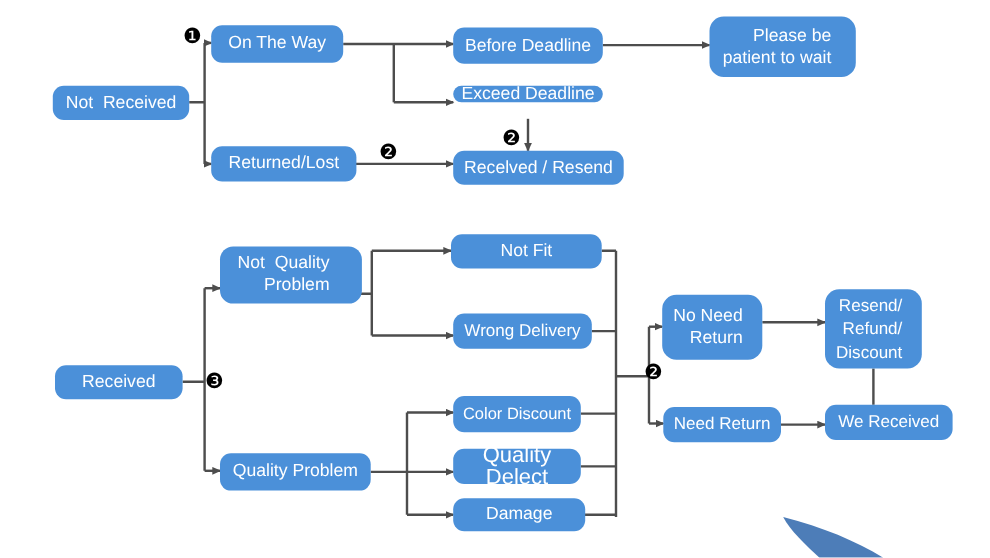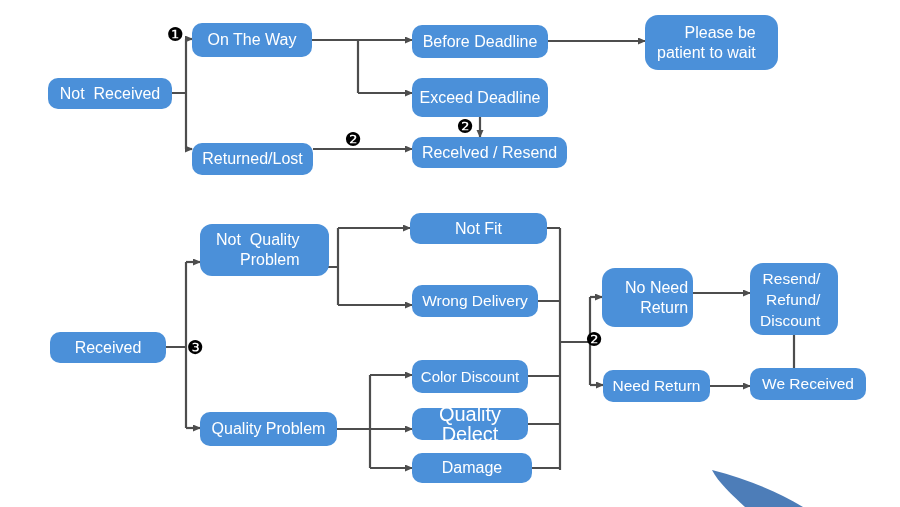--- a/index.html
+++ b/index.html
@@ -29,34 +29,34 @@
     transform:translate(-50%,-50%);
     font-family:"DejaVu Sans",sans-serif;
   }
   .line{stroke:var(--line-color,#4d4d4d);stroke-width:2.2;fill:none;}
   .arrowhead{fill:var(--line-color,#4d4d4d);}
   .swoosh{fill:var(--swoosh-color,#4d7db8);stroke:none;}
 
   
   #n-not_received{left:48px;top:78px;width:124px;height:31px;}
   #n-on_the_way{left:192px;top:23px;width:120px;height:34px;}
-  #n-returned_lost{left:192px;top:143px;width:121px;height:32px;}
+  #n-returned_lost{left:192px;top:133px;width:132px;height:32px;}
   #n-before_deadline{left:412px;top:25px;width:136px;height:33px;}
-  #n-exceed_deadline{left:412px;top:78px;width:136px;height:39px;}
+  #n-exceed_deadline{left:412px;top:78px;width:136px;height:15px;}
   #n-received_resend{left:412px;top:137px;width:155px;height:31px;}
   #n-please_wait{left:645px;top:15px;width:133px;height:55px;border-radius:13px;padding-left:12px;}
   #n-received{left:50px;top:332px;width:116px;height:31px;}
   #n-not_quality_problem{left:200px;top:224px;width:129px;height:52px;border-radius:12px;padding-left:16px;}
   #n-quality_problem{left:200px;top:412px;width:137px;height:34px;}
   #n-not_fit{left:410px;top:213px;width:137px;height:31px;}
   #n-wrong_delivery{left:412px;top:285px;width:126px;height:32px;font-size:15.5px;}
   #n-color_different{left:412px;top:360px;width:116px;height:33px;font-size:15px;}
   #n-quality_delect{left:412px;top:408px;width:116px;height:32px;font-size:20px;}
   #n-damage{left:412px;top:453px;width:120px;height:30px;}
-  #n-no_need_return{left:602px;top:268px;width:91px;height:59px;border-radius:13px;padding-left:23px;}
+  #n-no_need_return{left:602px;top:268px;width:91px;height:59px;border-radius:13px;padding-left:10px;}
   #n-need_return{left:603px;top:370px;width:107px;height:32px;font-size:15.5px;}
   #n-resend_refund_discount{left:750px;top:263px;width:88px;height:72px;border-radius:13px;padding-left:10px;line-height:21px;font-size:15.5px;}
   #n-we_received{left:750px;top:368px;width:116px;height:32px;font-size:15.5px;}
 
   
   #m-1{left:175px;top:34px;}
   #m-2a{left:353px;top:139px;}
   #m-2b{left:465px;top:126px;}
   #m-3{left:195px;top:347px;}
   #m-2c{left:594px;top:339px;}

